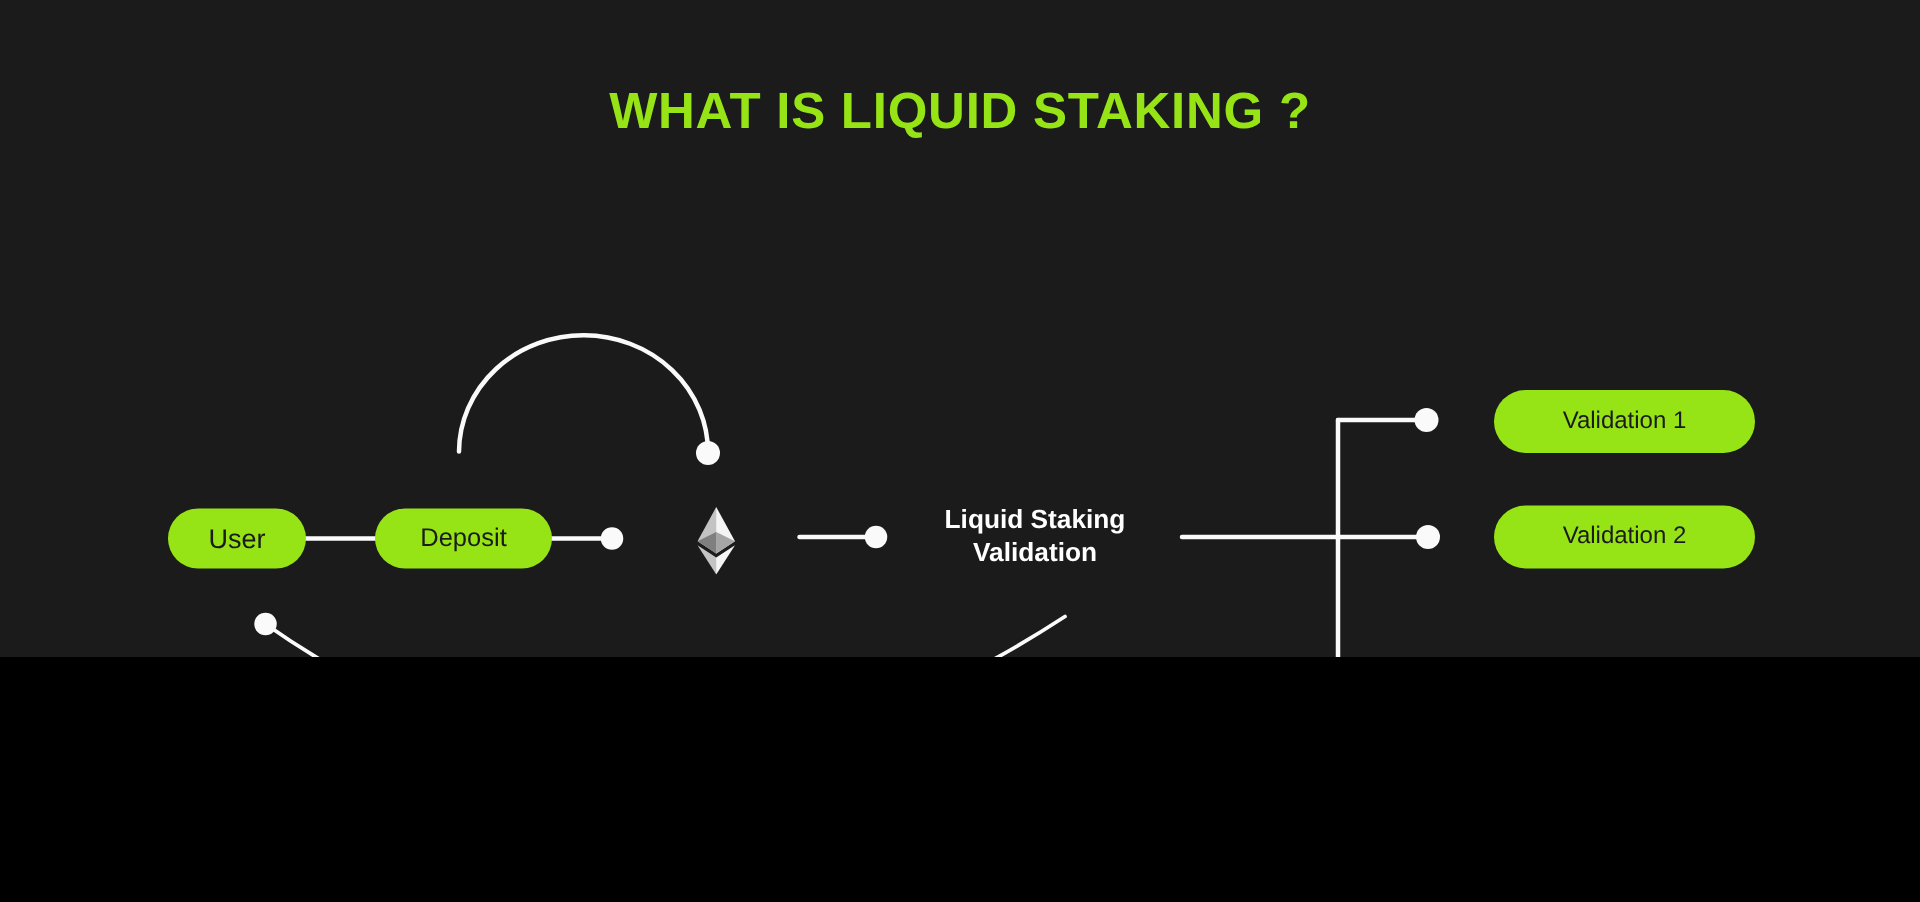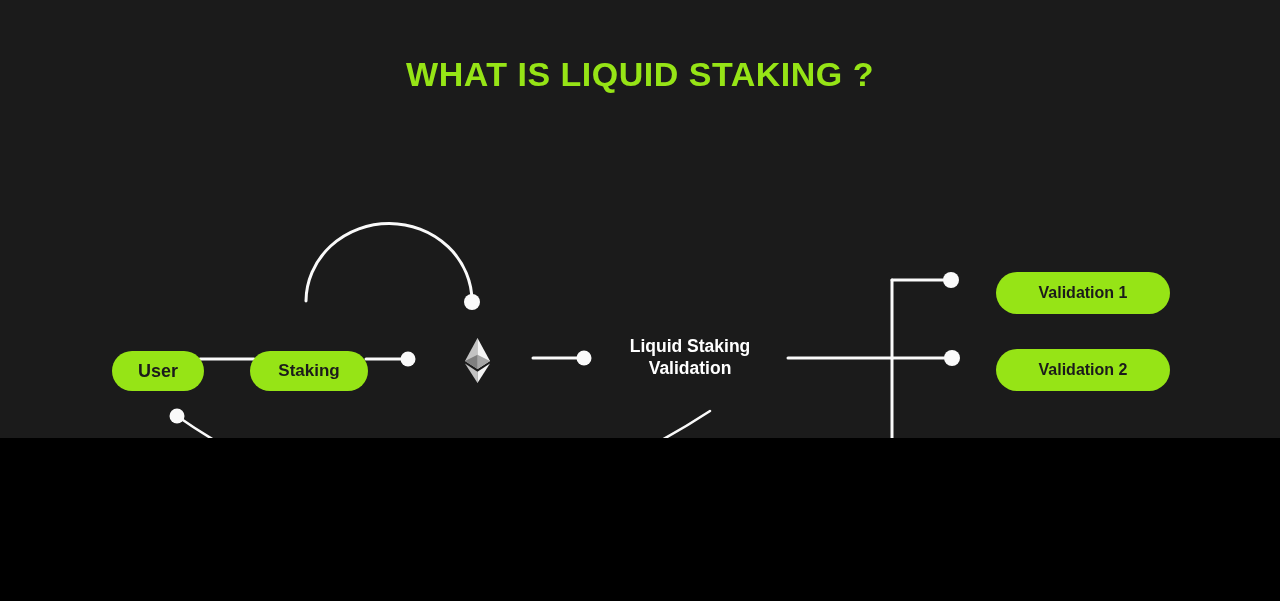--- a/index.html
+++ b/index.html
@@ -20,21 +20,21 @@
     text-align:center;color:var(--accent);
     font-size:34px;line-height:36px;font-weight:800;letter-spacing:.5px;
   }
   .overlay{position:absolute;left:0;top:0;}
   .cline{stroke:var(--line);stroke-width:3;fill:none;stroke-linecap:round;}
   .thin{stroke-width:2.5;}
   .dot{fill:var(--line);}
   .pill{
     position:absolute;display:flex;align-items:center;justify-content:center;
     background:var(--accent);color:var(--pill-text);
-    border-radius:999px;font-weight:700;white-space:nowrap;margin-top:12px;
+    border-radius:999px;font-weight:400;white-space:nowrap;
   }
   #pill-user{left:112px;top:339px;width:92px;height:40px;font-size:18px;}
   #pill-deposit{left:250px;top:339px;width:118px;height:40px;font-size:17px;}
   .validation{left:996px;width:174px;height:42px;font-size:16px;}
   #val1{top:260px;}
   #val2{top:337px;}
   #val3{top:429px;}
   .providers{
     position:absolute;left:605px;top:336px;width:170px;
     text-align:center;color:var(--provider-text);
@@ -76,20 +76,20 @@
       <polygon fill="#F4F4F4" points="127.9,0 125.1,9.5 125.1,285.1 127.9,287.9 255.9,212.3"></polygon>
       <polygon fill="#C3C3C3" points="127.9,0 0,212.3 127.9,287.9"></polygon>
       <polygon fill="#F4F4F4" points="127.9,312.1 126.3,314 126.3,412.3 127.9,416.9 255.9,236.5"></polygon>
       <polygon fill="#C3C3C3" points="127.9,416.9 127.9,312.1 0,236.5"></polygon>
       <polygon fill="#A5A5A5" points="127.9,287.9 255.9,212.3 127.9,154.1"></polygon>
       <polygon fill="#7F7F7F" points="0,212.3 127.9,287.9 127.9,154.1"></polygon>
     </svg>
   </svg>
 
   <div class="pill" id="pill-user">User</div>
-  <div class="pill" id="pill-deposit">Staking</div>
+  <div class="pill" id="pill-deposit">Deposit</div>
 
   <div class="providers">Liquid Staking Validation</div>
 
   <div class="pill validation" id="val1">Validation 1</div>
   <div class="pill validation" id="val2">Validation 2</div>
 
 </div>
 
 </body></html>

